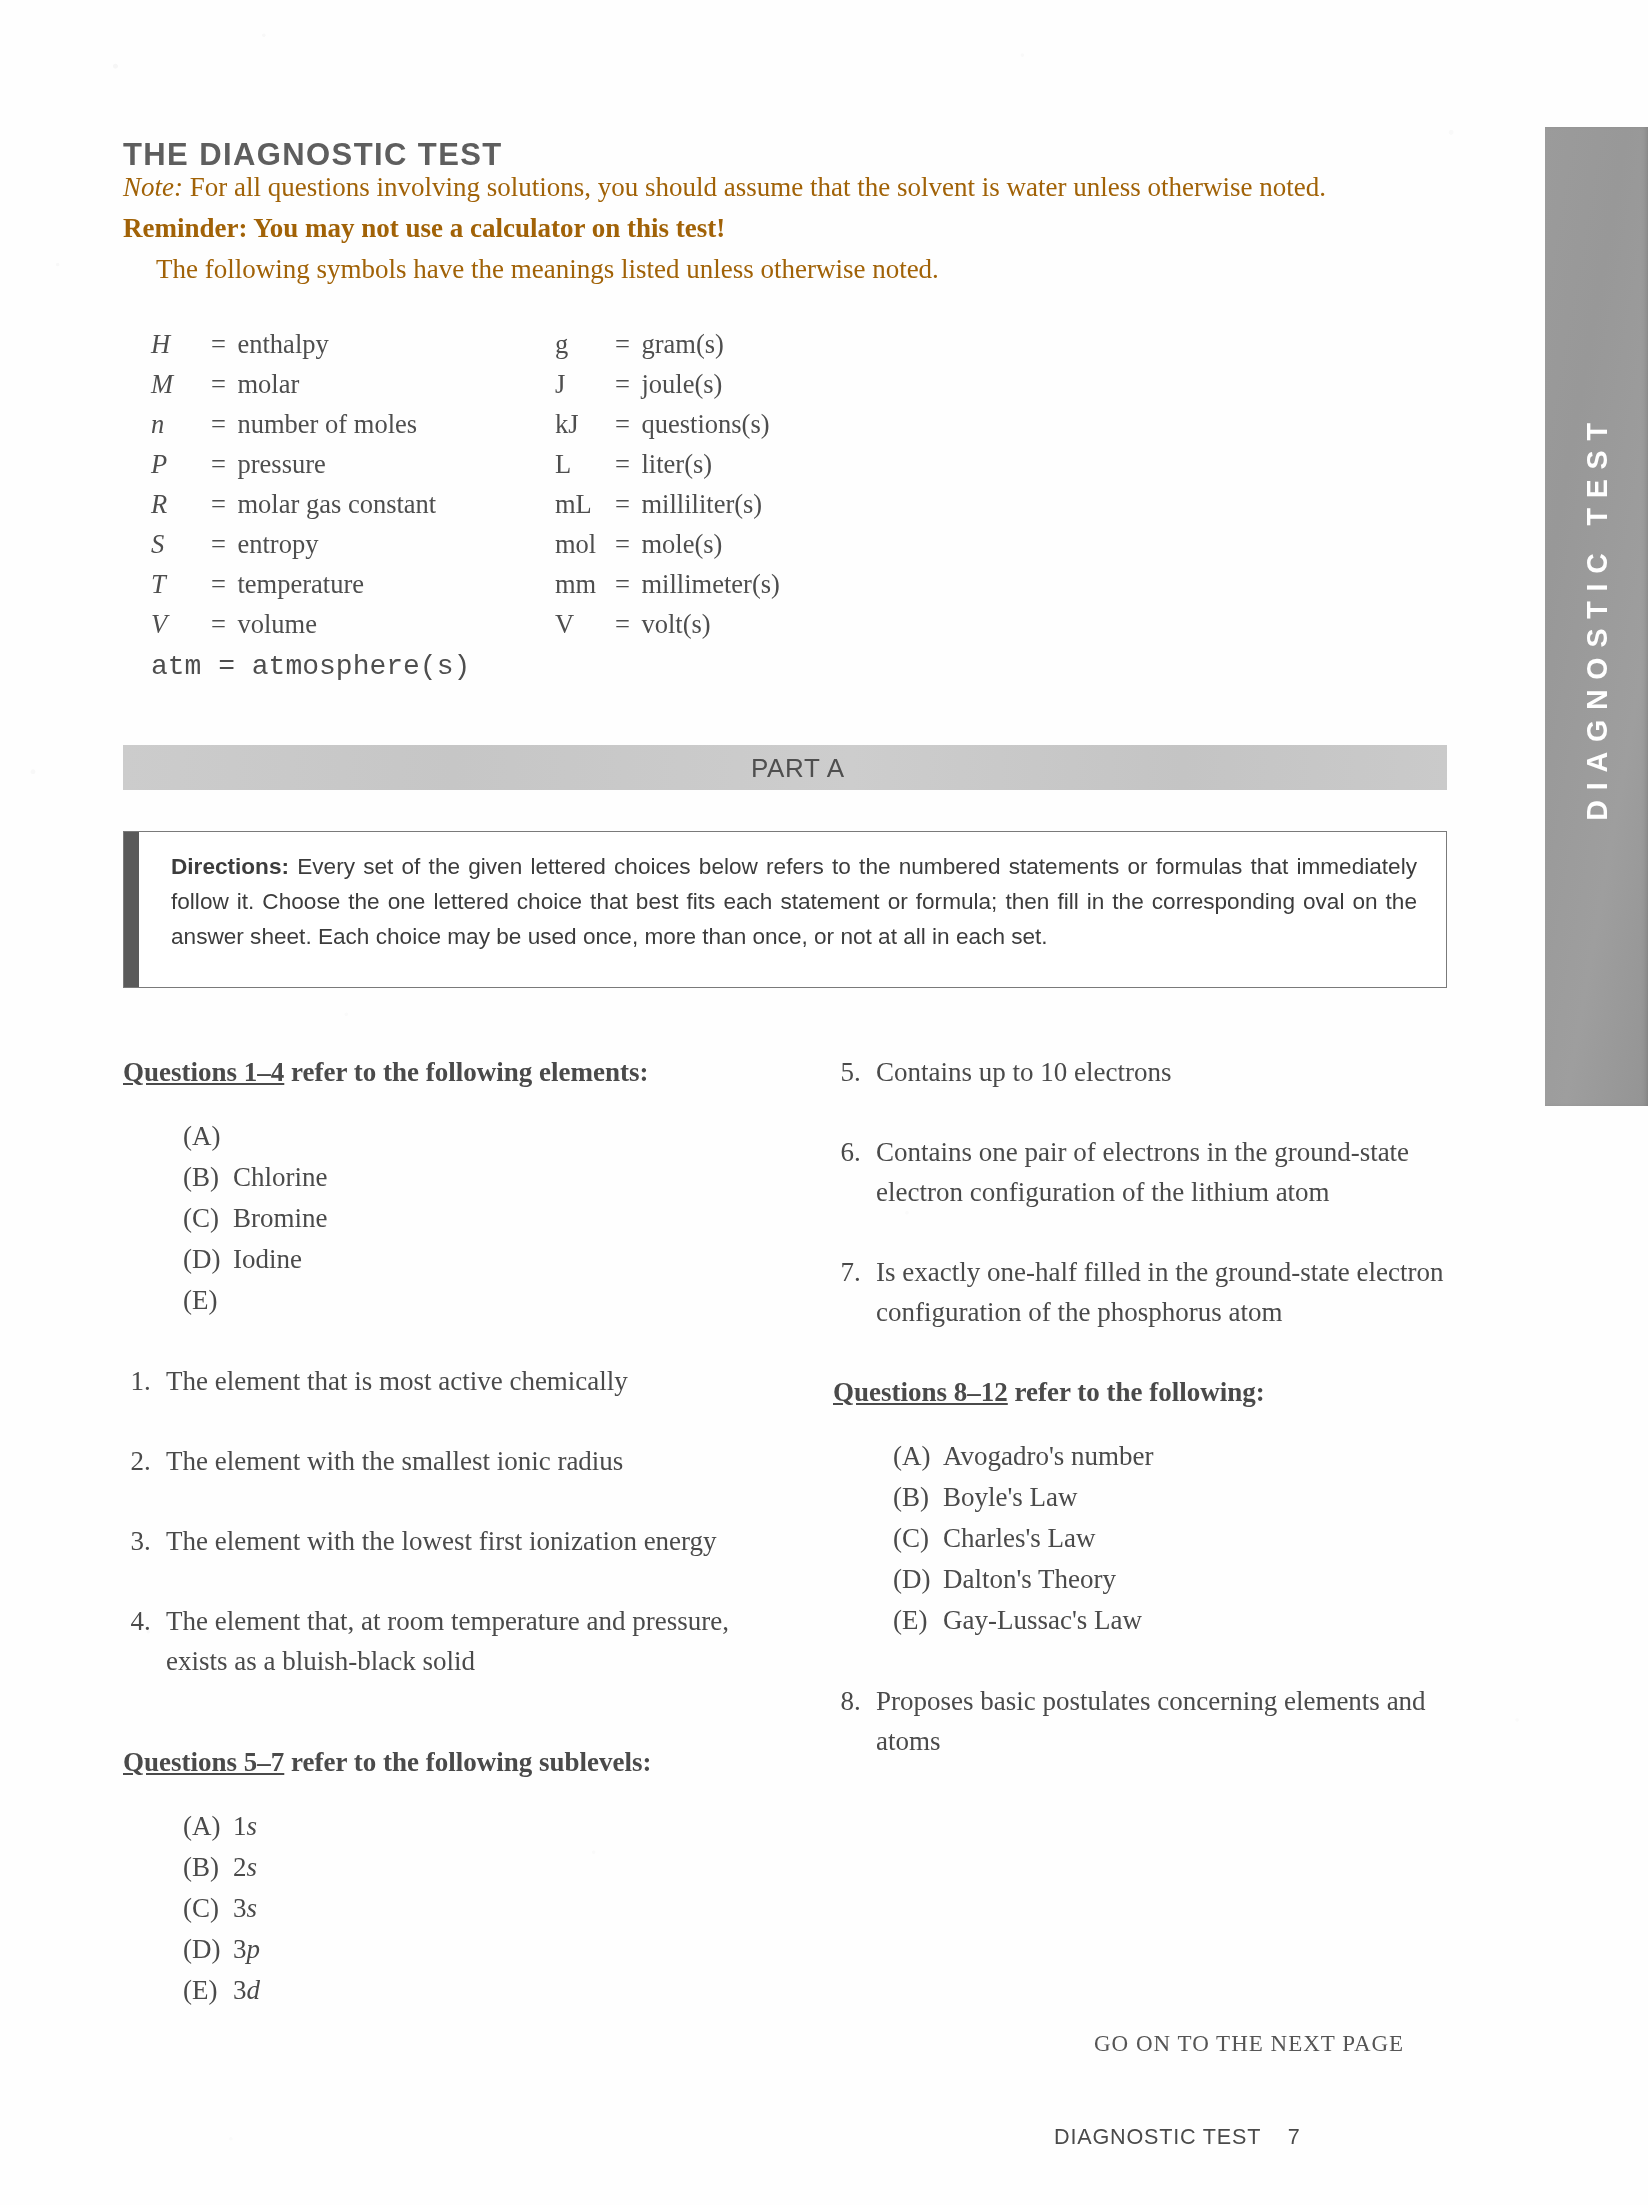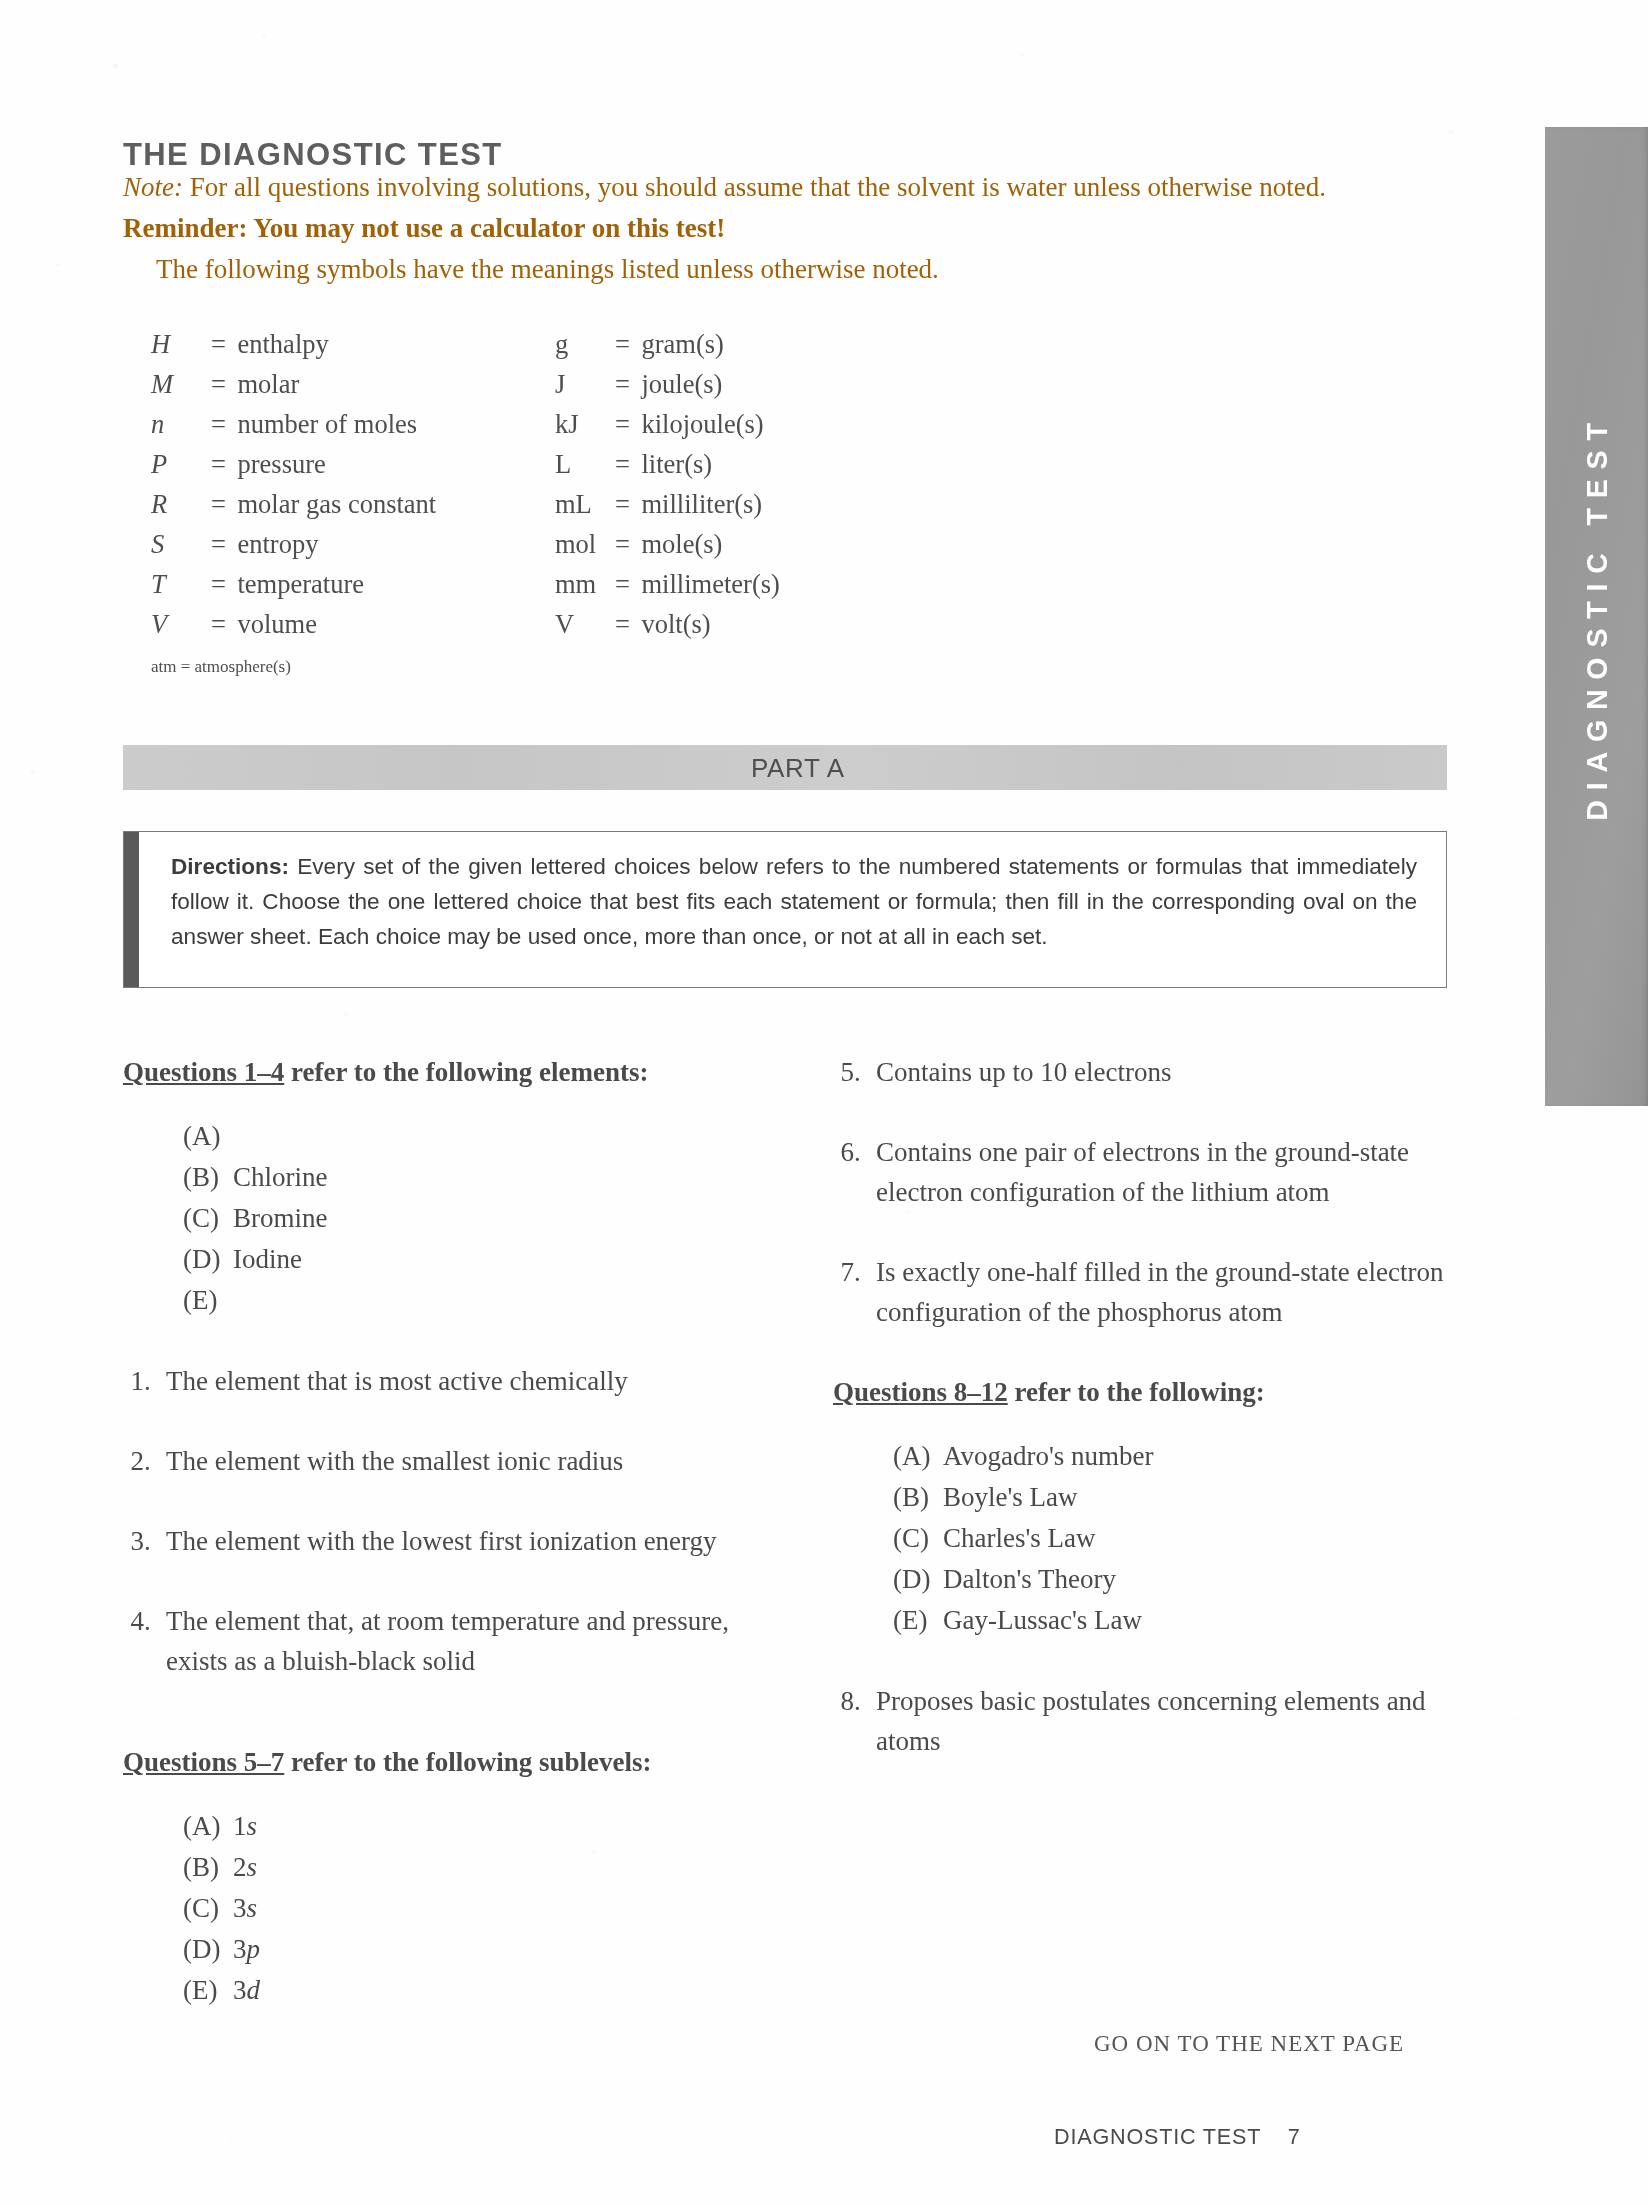--- a/index.html
+++ b/index.html
@@ -122,24 +122,25 @@
     font-style: italic;
     flex: none;
   }
   .sym-key.upright { font-style: normal; }
   .sym-eq { width: 26.5px; flex: none; font-style: normal; }
   .sym-val { flex: none; }
   .sym-atm {
     position: absolute;
     left: 28px;
     top: 323px;
-    font-size: 17px;
+    font-size: 28px;
     line-height: 40px;
     white-space: nowrap;
     color: #4e4e4e;
+    font-family: Liberation Mono, monospace;
   }
 
   
   .part-banner {
     position: absolute;
     left: 123px;
     top: 745px;
     width: 1324px;
     height: 45px;
     background: linear-gradient(92deg,#cccccc 0%, #c6c6c6 25%, #cdcdcd 55%, #c4c4c4 80%, #cacaca 100%);
@@ -331,21 +332,21 @@
             <span class="sym-val">gram(s)</span>
           </div>
           <div class="sym-row">
             <span class="sym-key upright">J</span>
             <span class="sym-eq">=</span>
             <span class="sym-val">joule(s)</span>
           </div>
           <div class="sym-row">
             <span class="sym-key upright">kJ</span>
             <span class="sym-eq">=</span>
-            <span class="sym-val">kilojoule(s)</span>
+            <span class="sym-val">questions(s)</span>
           </div>
           <div class="sym-row">
             <span class="sym-key upright">L</span>
             <span class="sym-eq">=</span>
             <span class="sym-val">liter(s)</span>
           </div>
           <div class="sym-row">
             <span class="sym-key upright">mL</span>
             <span class="sym-eq">=</span>
             <span class="sym-val">milliliter(s)</span>

